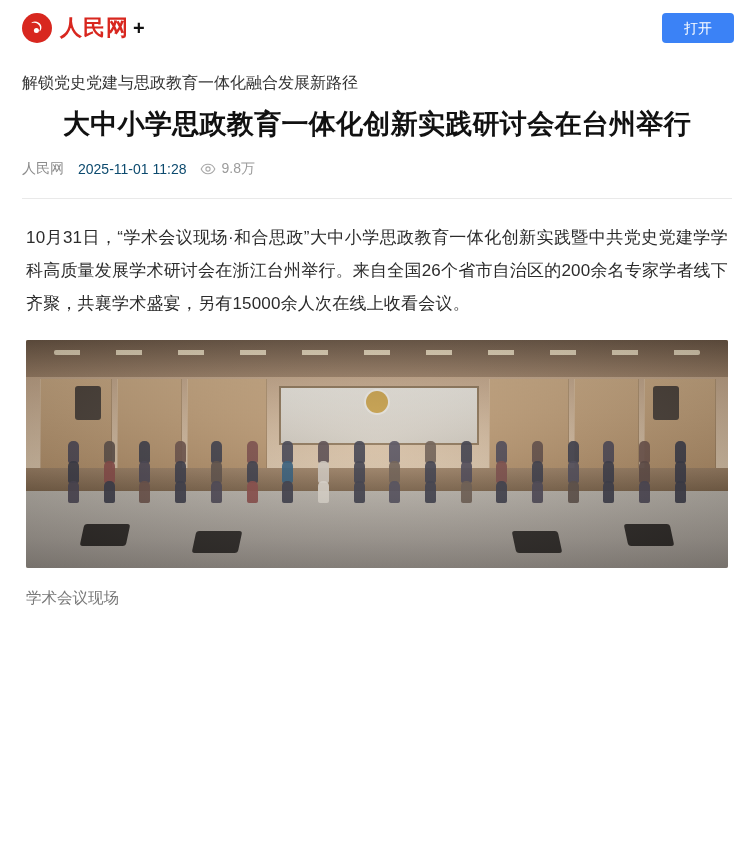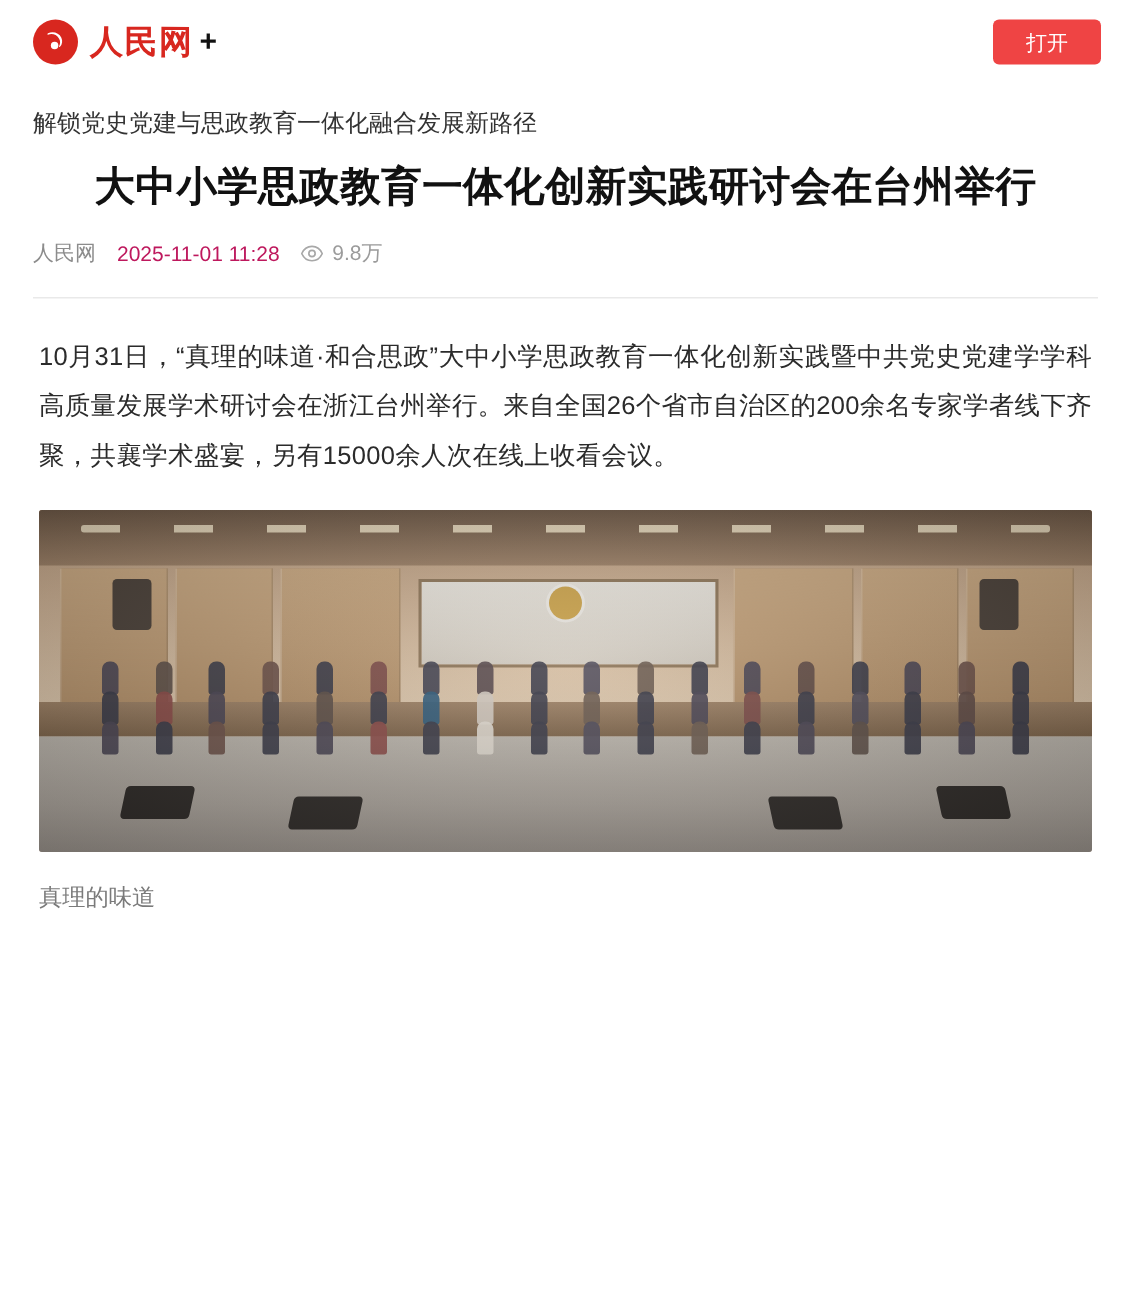--- a/index.html
+++ b/index.html
@@ -55,21 +55,21 @@
   }
   .brand-word .plus {
     font-size: 20px;
     font-weight: 700;
     color: #111111;
     line-height: 1;
     margin-left: 2px;
   }
   .topbar-spacer { flex: 1 1 auto; }
   .open-btn {
-    background: #ef4444;
+    background: #3b82f6;
     color: #ffffff;
     font-size: 14px;
     border: none;
     border-radius: 4px;
     padding: 7px 22px;
     cursor: pointer;
     line-height: 1.2;
     font-family: "Liberation Sans", sans-serif;
   }
 
@@ -94,21 +94,21 @@
   }
   .meta {
     display: flex;
     align-items: center;
     gap: 14px;
     font-size: 14px;
     color: #9b9b9b;
     padding-bottom: 20px;
   }
   .meta .source { color: #8c8c8c; }
-  .meta .date { color: #be185d; }
+  .meta .date { color: #0c4a6e; }
   .meta .views {
     display: flex;
     align-items: center;
     gap: 5px;
   }
   .eye-icon { display: block; }
 
   .divider {
     height: 1px;
     background: #e9e9e9;
@@ -268,21 +268,21 @@
       </span>
       <span>9.8万</span>
     </span>
   </div>
 </div>
 
 <div class="divider"></div>
 
 <div class="body">
 
-  <p class="para">10月31日，“真理的味道·和合思政”大中小学思政教育一体化创新实践暨中共党史党建学学科高质量发展学术研讨会在浙江台州举行。来自全国26个省市自治区的200余名专家学者线下齐聚，共襄学术盛宴，另有15000余人次在线上收看会议。</p>
+  <p class="para">10月31日，“学术会议现场·和合思政”大中小学思政教育一体化创新实践暨中共党史党建学学科高质量发展学术研讨会在浙江台州举行。来自全国26个省市自治区的200余名专家学者线下齐聚，共襄学术盛宴，另有15000余人次在线上收看会议。</p>
 
   <div class="figure">
     <div class="photo" role="img">
       <div class="ph-wall"></div>
       <div class="ph-ceiling"></div>
       <div class="ph-ceiling-lights"></div>
 
       <div class="ph-panel" style="left:2%;width:10%;"></div>
       <div class="ph-panel" style="left:13%;width:9%;"></div>
       <div class="ph-panel" style="left:23%;width:11%;"></div>
@@ -364,15 +364,15 @@
 
       <div class="ph-monitor" style="left:8%;bottom:10%;"></div>
       <div class="ph-monitor" style="left:24%;bottom:7%;"></div>
       <div class="ph-monitor" style="right:24%;bottom:7%;transform:skewX(12deg);"></div>
       <div class="ph-monitor" style="right:8%;bottom:10%;transform:skewX(12deg);"></div>
 
       <div class="ph-vig"></div>
     </div>
   </div>
 
-  <div class="figcaption">真理的味道</div>
+  <div class="figcaption">学术会议现场</div>
 
 </div>
 
 </body></html>

